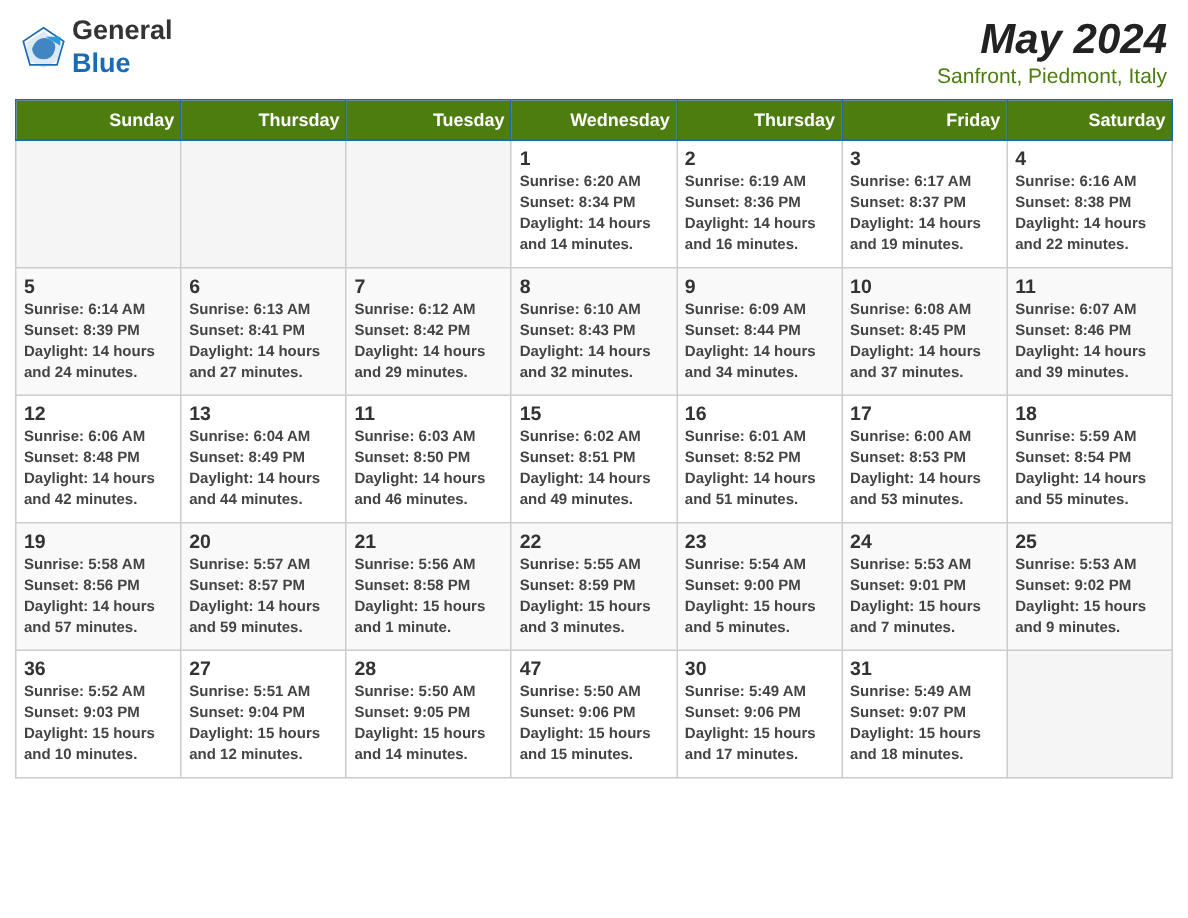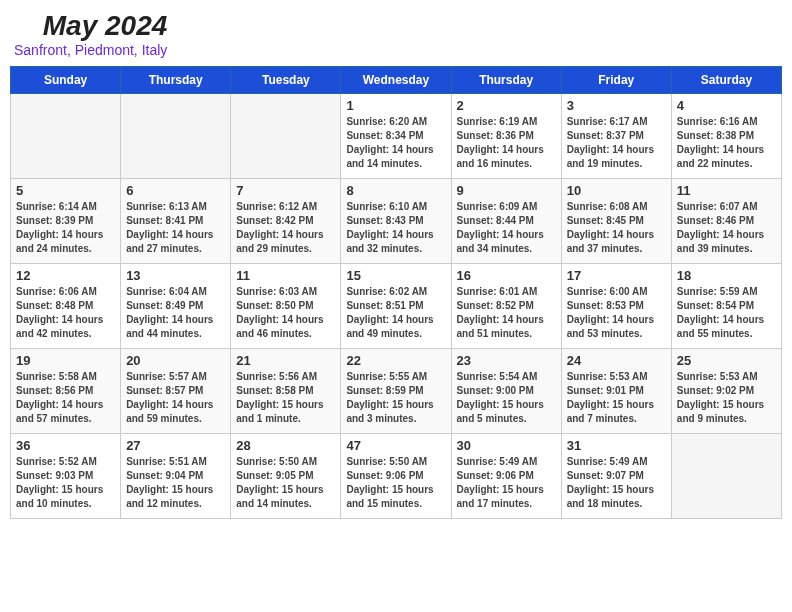--- a/index.html
+++ b/index.html
@@ -37,34 +37,34 @@
       text-align: right;
     }
     .month-year {
       font-size: 28px;
       font-weight: bold;
       color: #222;
       font-style: italic;
     }
     .location {
       font-size: 14px;
-      color: #6d28d9;
+      color: #4d7c0f;
     }
     table {
       width: 100%;
       border-collapse: collapse;
       border: 1px solid #ccc;
     }
     th {
-      background-color: #1d4ed8;
+      background-color: #4d7c0f;
       color: white;
       font-size: 12px;
       font-weight: bold;
       padding: 6px 4px;
-      text-align: center;
+      text-align: right;
       border: 1px solid #1e6aa0;
     }
     td {
       vertical-align: top;
       border: 1px solid #ccc;
       padding: 4px 5px;
       width: 14.28%;
       min-height: 80px;
       height: 85px;
       font-size: 10.5px;
@@ -88,20 +88,32 @@
       font-weight: bold;
     }
     tr:nth-child(even) td:not(.empty) {
       background: #f9f9f9;
     }
   </style>
 </head>
 <body>
 
 <div class="header">
+  <div class="logo">
+    <svg class="logo-icon" viewBox="0 0 40 40" xmlns="http://www.w3.org/2000/svg">
+      <polygon points="20,5 35,15 35,30 20,38 5,30 5,15" fill="#1a6bb5" opacity="0.15"></polygon>
+      <polygon points="20,2 38,14 32,35 8,35 2,14" fill="none" stroke="#1a6bb5" stroke-width="1.5"></polygon>
+      <path d="M10,20 Q15,8 25,12 Q32,15 30,22 Q28,30 20,30 Q12,30 10,22 Z" fill="#1a6bb5" opacity="0.8"></path>
+      <path d="M22,10 L35,18 L35,10 Z" fill="#2a9bd4"></path>
+    </svg>
+    <div class="logo-text">
+      <span class="logo-general">General</span><br>
+      <span class="logo-blue">Blue</span>
+    </div>
+  </div>
   <div class="title-block">
     <div class="month-year">May 2024</div>
     <div class="location">Sanfront, Piedmont, Italy</div>
   </div>
 </div>
 
 <table>
   <thead>
     <tr>
     <th>Sunday</th>

